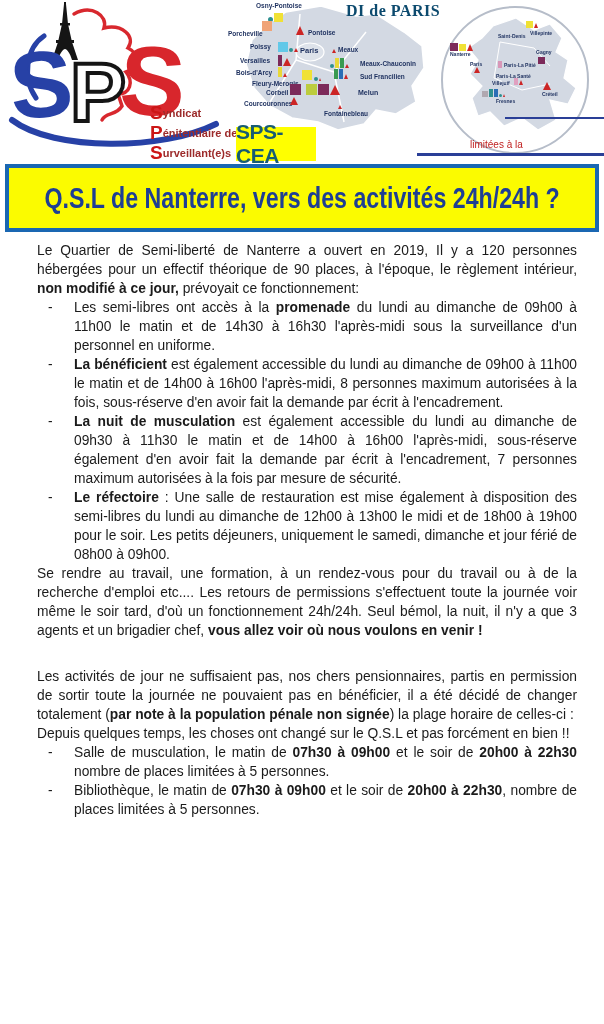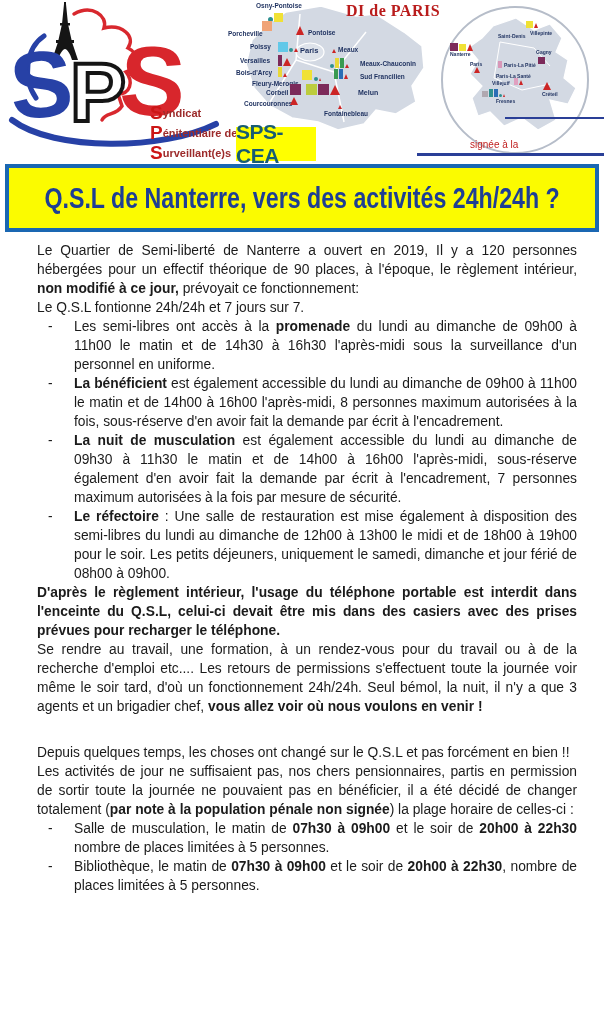--- a/index.html
+++ b/index.html
@@ -24,21 +24,21 @@
   .map-right{left:438px;top:4px;width:164px;height:150px;}
   .map svg{position:absolute;left:0;top:0;}
   .circle-frame{position:absolute;left:3px;top:2px;width:144px;height:144px;border:2px solid #b6bdc9;border-radius:50%;}
   .map-label{position:absolute;font-size:6.5px;font-weight:bold;color:#1c2f5e;white-space:nowrap;line-height:1;}
   .map-right .map-label{font-size:5px;}
   .map-marks{position:absolute;display:flex;align-items:flex-end;gap:1px;line-height:0;}
   .mk-sq{display:inline-block;}
   .mk-dot{display:inline-block;border-radius:50%;}
   .mk-bar{display:inline-block;width:4px;}
   .mk-tri{display:inline-block;width:0;height:0;border-left-style:solid;border-right-style:solid;border-bottom-style:solid;border-left-color:transparent;border-right-color:transparent;}
-  .di-title{position:absolute;left:346px;top:2px;font-family:"Liberation Serif",serif;font-weight:bold;font-size:16px;color:#b91c1c;letter-spacing:.5px;}
+  .di-title{position:absolute;left:346px;top:2px;font-family:"Liberation Serif",serif;font-weight:bold;font-size:16px;color:#0c4a6e;letter-spacing:.5px;}
   .badge{position:absolute;left:236px;top:127px;width:80px;height:34px;background:#ffff00;display:flex;align-items:center;justify-content:center;}
   .badge span{font-size:21px;font-weight:bold;color:#175c74;letter-spacing:-.5px;}
   .fgaf-line-top{position:absolute;left:505px;top:117px;width:99px;height:2px;background:#2a3f97;}
   .fgaf-line-bottom{position:absolute;left:417px;top:153px;width:187px;height:3px;background:#2a3f97;}
   .fgaf-logo{position:absolute;left:512px;top:116px;font-size:33px;font-style:italic;font-weight:800;color:#2b50c8;letter-spacing:-3px;}
   .affil{position:absolute;left:470px;top:139px;font-size:10px;color:#c02020;}
   
   .banner{position:absolute;left:5px;top:164px;width:594px;height:68px;box-sizing:border-box;
     background:#fbfb00;border:4px solid #1a67b2;display:flex;align-items:center;justify-content:center;}
   .banner span{font-size:29px;font-weight:bold;color:#1e3e94;white-space:nowrap;transform:scaleX(.8);transform-origin:center;}
@@ -215,35 +215,33 @@
           <span class="mk-bar" style="background: rgb(42, 109, 181); height: 8px;"></span>
           <span class="mk-dot" style="background: rgb(46, 144, 144); width: 3px; height: 3px;"></span>
           <span class="mk-tri" style="border-left-width: 1.5px; border-right-width: 1.5px; border-bottom-width: 3px; border-bottom-color: rgb(204, 37, 37);"></span>
         </div>
         <div class="map-label" style="left: 58px; top: 95px;">Fresnes</div>
         <div class="map-label" style="left: 104px; top: 88px;">Créteil</div>
       </div>
   </div>
 
   <div class="fgaf-line-top"></div>
-  <div class="affil">signée à la</div>
+  <div class="affil">limitées à la</div>
   <div class="fgaf-line-bottom"></div>
 </div>
 
 <div class="banner">
   <span>Q.S.L de Nanterre, vers des activités 24h/24h ?</span>
 </div>
 
 <div class="bodytext">
     <div class="para"><span>Le Quartier de Semi-liberté de Nanterre a ouvert en 2019, Il y a 120 personnes hébergées pour un effectif théorique de 90 places, à l'époque, le règlement intérieur, </span><span class="b u">non modifié à ce jour,</span><span> prévoyait ce fonctionnement:</span></div>
-    <div class="para"><span>Le Q.S.L fontionne 24h/24h et 7 jours sur 7.</span></div>
     <div class="li"><span class="dash">-</span><span>Les semi-libres ont accès à la </span><span class="b">promenade</span><span> du lundi au dimanche de 09h00 à 11h00 le matin et de 14h30 à 16h30 l'après-midi sous la surveillance d'un personnel en uniforme.</span></div>
     <div class="li"><span class="dash">-</span><span class="b">La bénéficient</span><span> est également accessible du lundi au dimanche de 09h00 à 11h00 le matin et de 14h00 à 16h00 l'après-midi, 8 personnes maximum autorisées à la fois, sous-réserve d'en avoir fait la demande par écrit à l'encadrement.</span></div>
     <div class="li"><span class="dash">-</span><span class="b">La nuit de musculation</span><span> est également accessible du lundi au dimanche de 09h30 à 11h30 le matin et de 14h00 à 16h00 l'après-midi, sous-réserve également d'en avoir fait la demande par écrit à l'encadrement, 7 personnes maximum autorisées à la fois par mesure de sécurité.</span></div>
     <div class="li"><span class="dash">-</span><span class="b">Le réfectoire</span><span> : Une salle de restauration est mise également à disposition des semi-libres du lundi au dimanche de 12h00 à 13h00 le midi et de 18h00 à 19h00 pour le soir. Les petits déjeuners, uniquement le samedi, dimanche et jour férié de 08h00 à 09h00.</span></div>
-    <div class="para"><span class="b">D'après le règlement intérieur, l'usage du  téléphone portable est interdit dans l'enceinte du Q.S.L, celui-ci devait être mis dans des casiers avec des prises prévues pour recharger le téléphone.</span></div>
     <div class="para"><span>Se rendre au travail, une formation, à un rendez-vous pour du travail ou à de la recherche d'emploi etc.... Les retours de permissions s'effectuent toute la journée voir même le soir tard, d'où un fonctionnement 24h/24h.  Seul bémol, la nuit, il n'y a que 3 agents et un brigadier chef, </span><span class="b u">vous allez voir où nous voulons en venir !</span></div>
     <div class="spacer"></div>
+    <div class="para"><span>Les activités de jour ne suffisaient pas, nos chers pensionnaires, partis en permission de sortir toute la journée ne pouvaient pas en bénéficier, il a été décidé de changer totalement (</span><span class="b">par note à la population pénale non signée</span><span>) la plage horaire de celles-ci :</span></div>
     <div class="para"><span>Depuis quelques temps, les choses ont changé sur le Q.S.L et pas forcément en bien !!</span></div>
-    <div class="para"><span>Les activités de jour ne suffisaient pas, nos chers pensionnaires, partis en permission de sortir toute la journée ne pouvaient pas en bénéficier, il a été décidé de changer totalement (</span><span class="b">par note à la population pénale non signée</span><span>) la plage horaire de celles-ci :</span></div>
     <div class="li"><span class="dash">-</span><span>Salle de musculation, le matin de </span><span class="b">07h30 à 09h00</span><span> et le soir de </span><span class="b u">20h00 à 22h30</span><span> nombre de places limitées à 5 personnes.</span></div>
     <div class="li"><span class="dash">-</span><span>Bibliothèque, le matin de </span><span class="b">07h30 à 09h00</span><span> et le soir de </span><span class="b">20h00 à 22h30</span><span>, nombre de places limitées à 5 personnes.</span></div>
   </div>
 
 </body></html>

